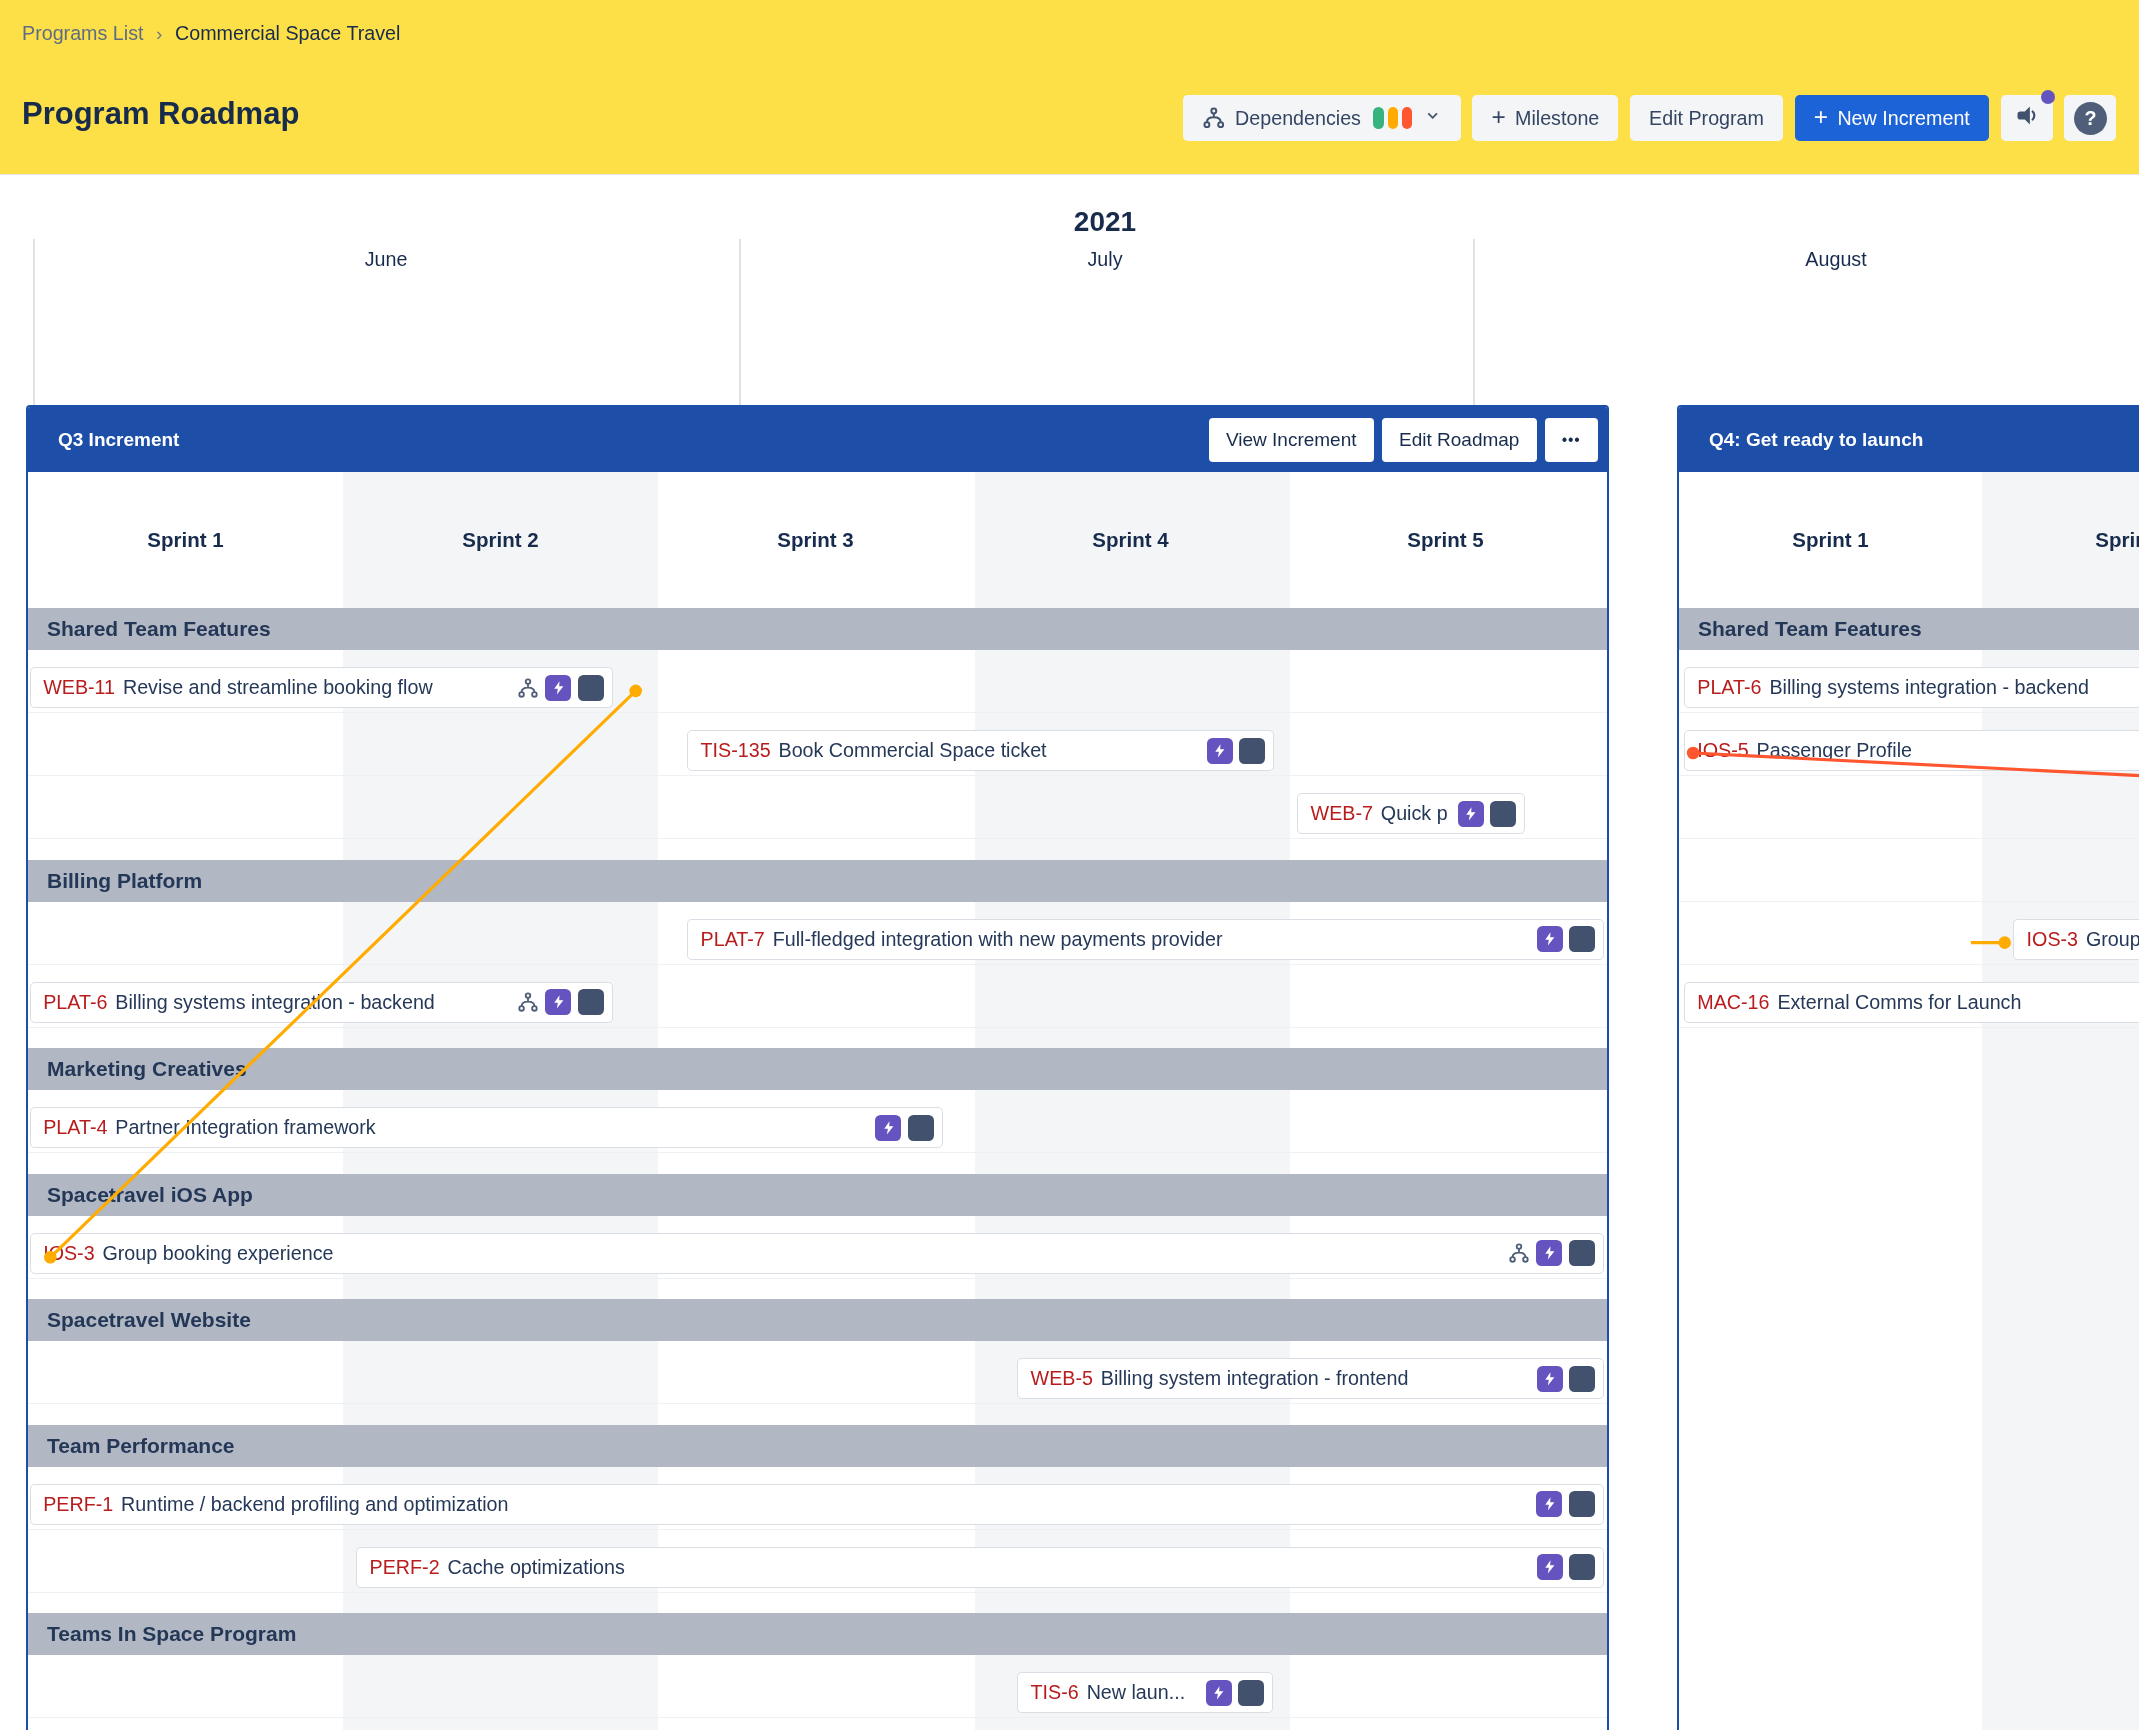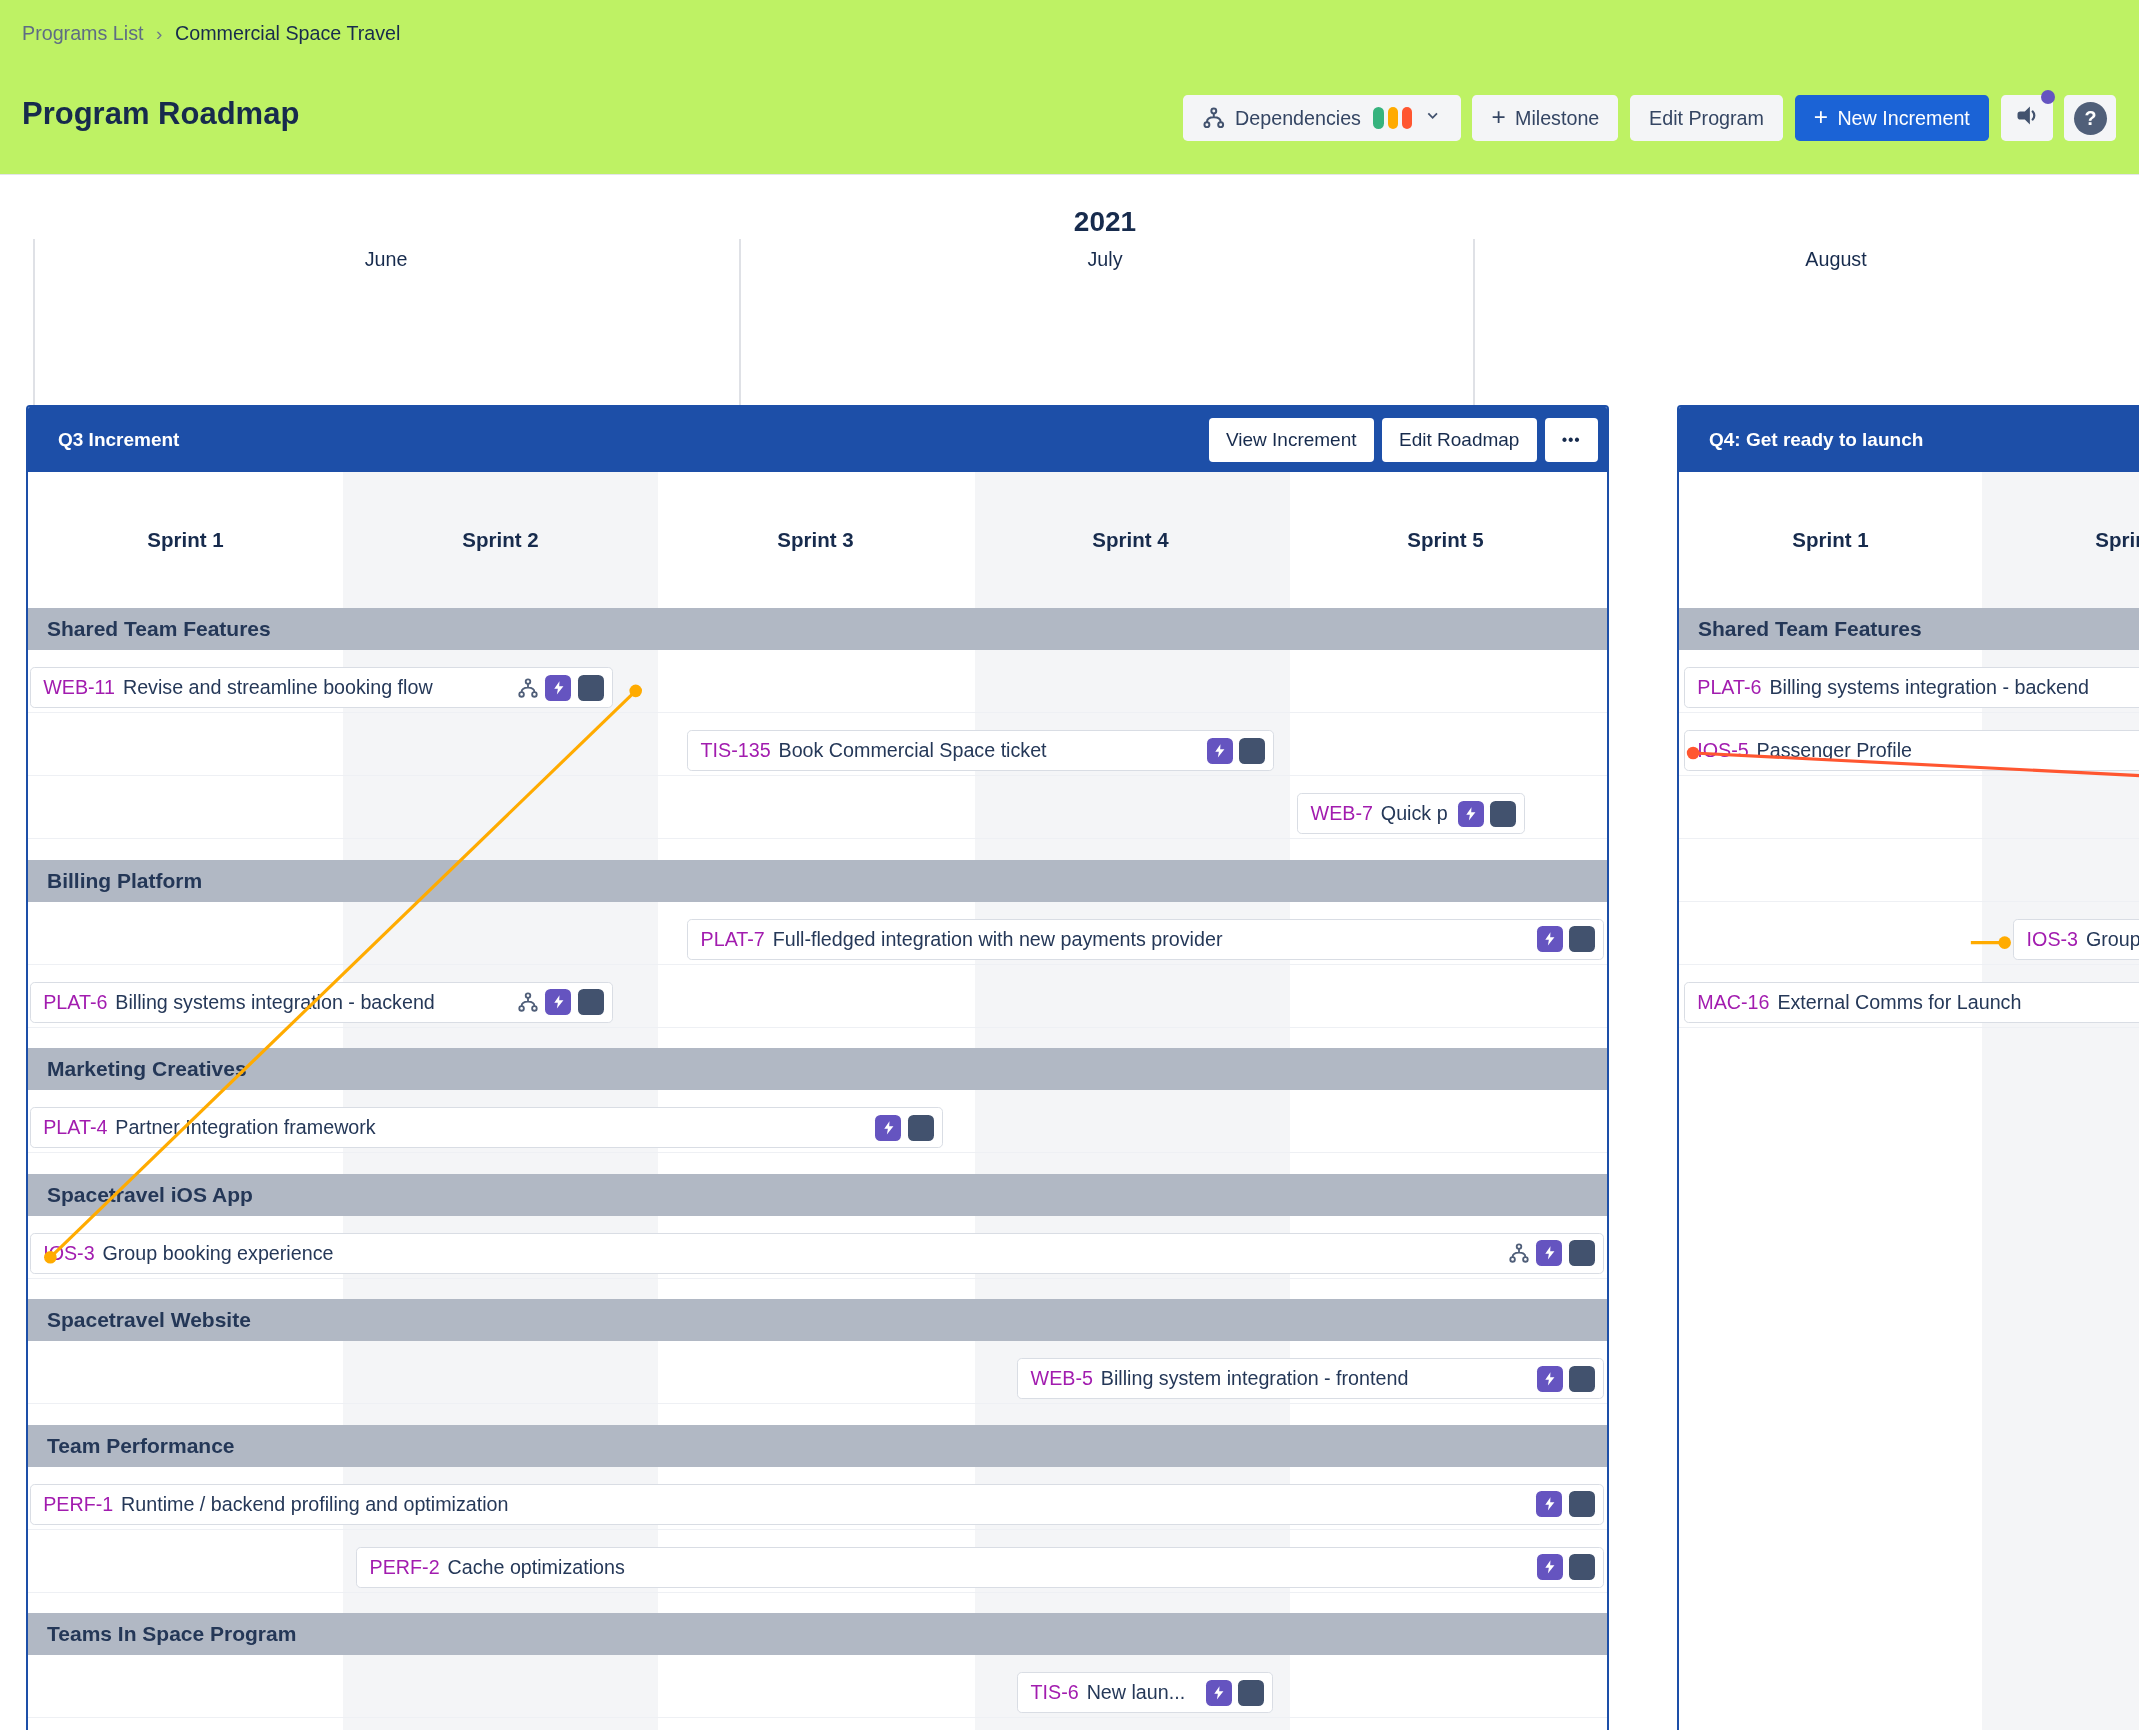--- a/index.html
+++ b/index.html
@@ -1,21 +1,21 @@
 <!DOCTYPE html>
 <html style="font-size:12.6px"><head>
 <meta charset="utf-8">
 <style>
   * { margin:0; padding:0; box-sizing:border-box; }
   html,body { width:2140px; height:1731px; overflow:hidden; background:#fff;
     font-family:"Liberation Sans","DejaVu Sans",sans-serif; color:#172B4D; }
 
   
   .app-header { position:absolute; top:0; left:0; width:2140px; height:175px;
-    background:#bef264; border-bottom:1.6px solid #e3e5e9; z-index:5; }
+    background:#fde047; border-bottom:1.6px solid #e3e5e9; z-index:5; }
   .breadcrumb { position:absolute; top:22px; left:22px; display:flex; align-items:center;
     gap:12.6px; font-size:19.7px; }
   .crumb-link { color:#5E6C84; cursor:pointer; }
   .crumb-sep { color:#6B778C; font-size:19px; }
   .crumb-current { color:#172B4D; font-weight:500; }
   .page-title { position:absolute; top:96px; left:22px; font-size:31px; font-weight:700; color:#172B4D; }
 
   .toolbar { position:absolute; top:95px; right:23.6px; display:flex; align-items:center; gap:11.8px; }
   .btn { height:46px; border-radius:4.7px; background:#F4F5F7; display:inline-flex; align-items:center;
     gap:9.4px; padding:0 19px; font-size:19.7px; font-weight:500; color:#344563; cursor:pointer; border:none; }
@@ -65,21 +65,21 @@
   .q4 .sprint-label { width:303px; }
 
   .lane-band { height:42px; background:#B1B8C4; display:flex; align-items:center;
     padding-left:19px; font-size:21px; font-weight:600; color:#243757; position:relative; }
   .lane-row { height:63px; position:relative; border-bottom:1.6px solid #eef0f4; }
   .lane-spacer { height:20.5px; }
 
   .bar { position:absolute; top:17.3px; height:41px; background:#fff;
     border:1.6px solid #d9dde4; border-radius:4.7px; display:flex; align-items:center;
     padding:0 7.9px 0 12.6px; font-size:19.7px; white-space:nowrap; overflow:hidden; cursor:pointer; }
-  .bar-key { color:#a21caf; margin-right:7.9px; flex:none; }
+  .bar-key { color:#b91c1c; margin-right:7.9px; flex:none; }
   .bar-title { color:#253858; flex:1; overflow:hidden; }
   .bar-icons { display:flex; gap:6.3px; align-items:center; flex:none; margin-left:11px; }
   .chip { width:26px; height:26px; border-radius:5.5px; flex:none;
     display:flex; align-items:center; justify-content:center; }
   .chip-flash { background:#6554C0; }
   .chip-dark { background:#42526E; }
   .branch-ic { flex:none; display:flex; }
 
   .dep-overlay { position:absolute; top:0; left:0; z-index:40; pointer-events:none; }
 </style>

